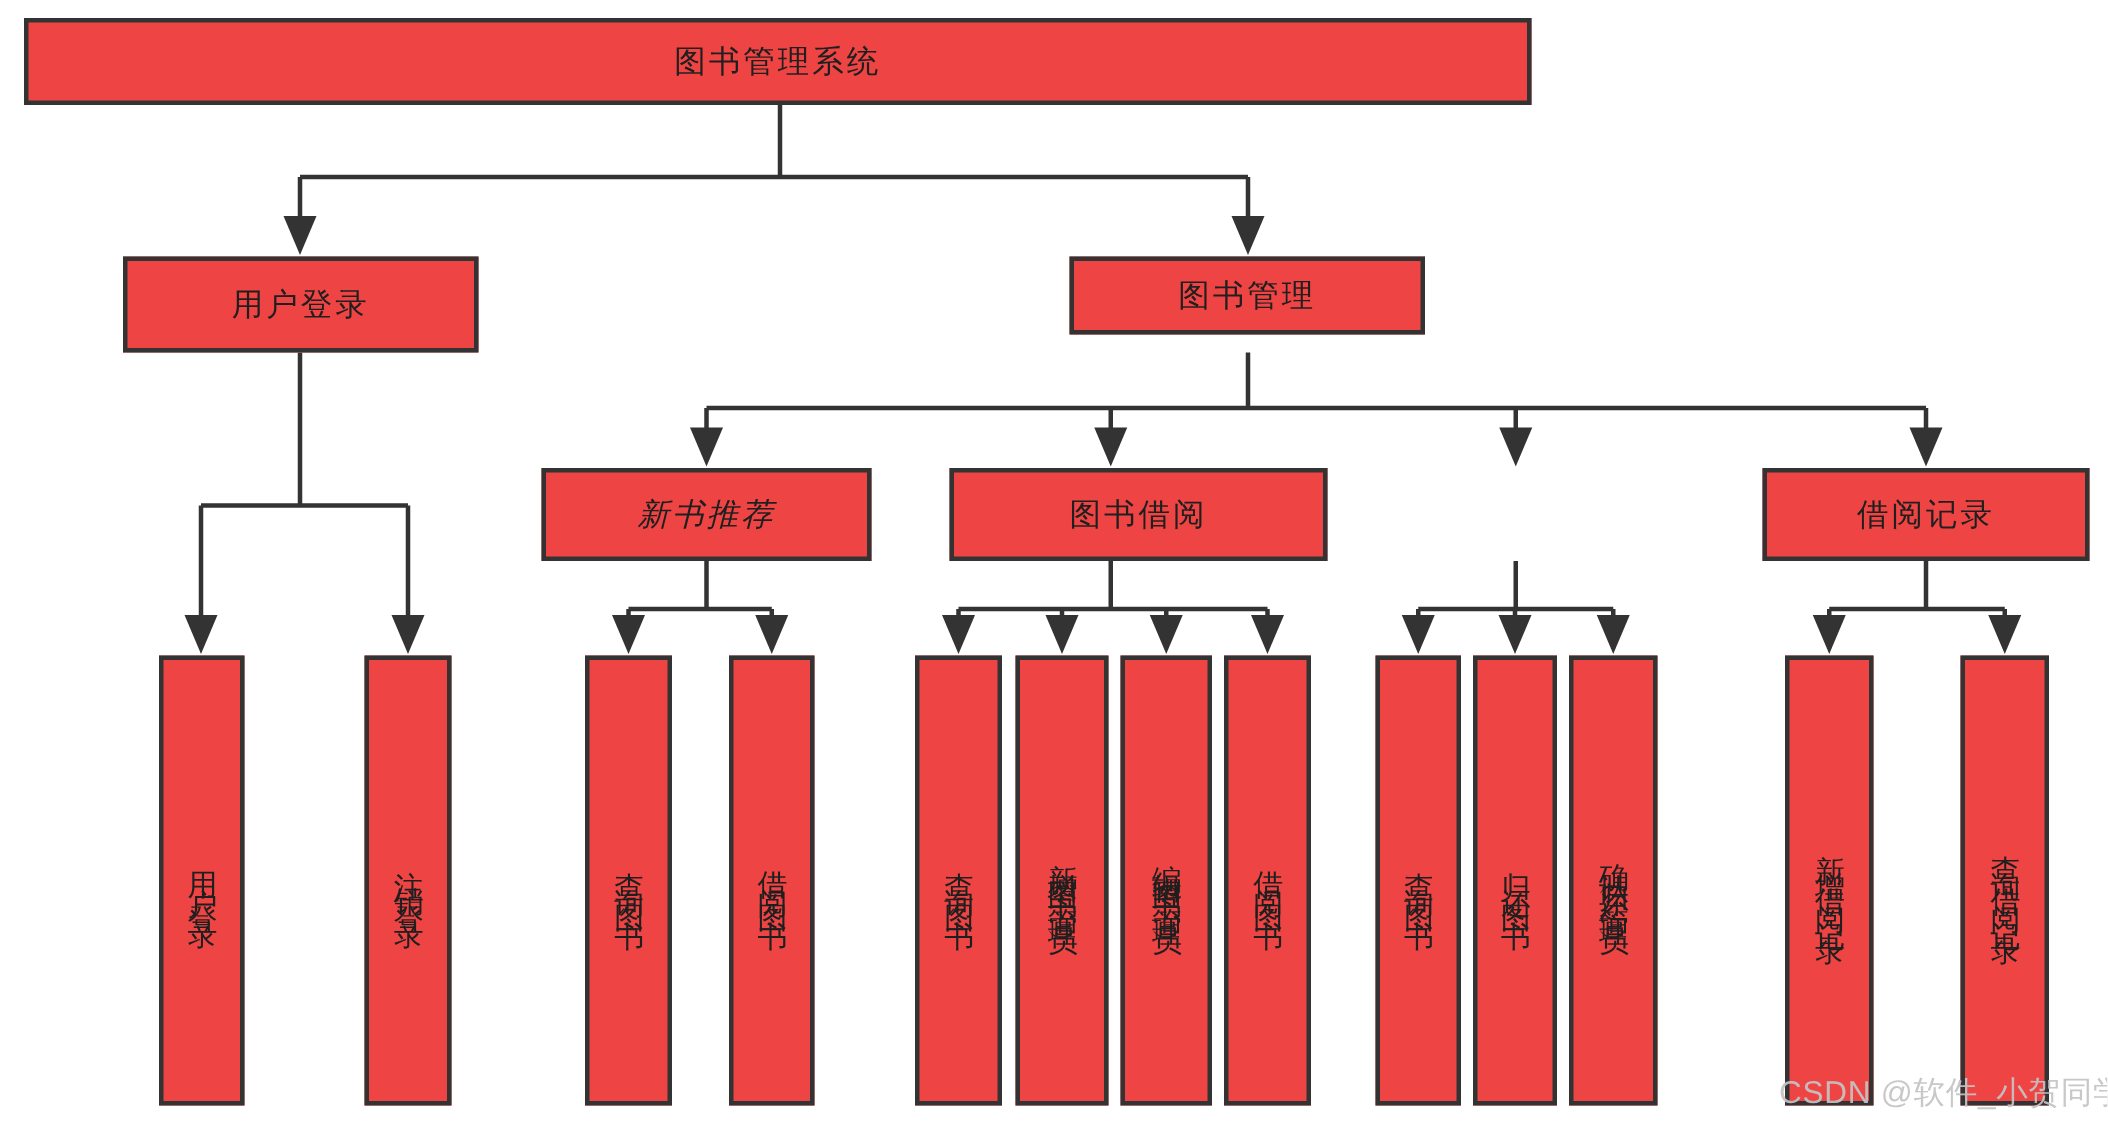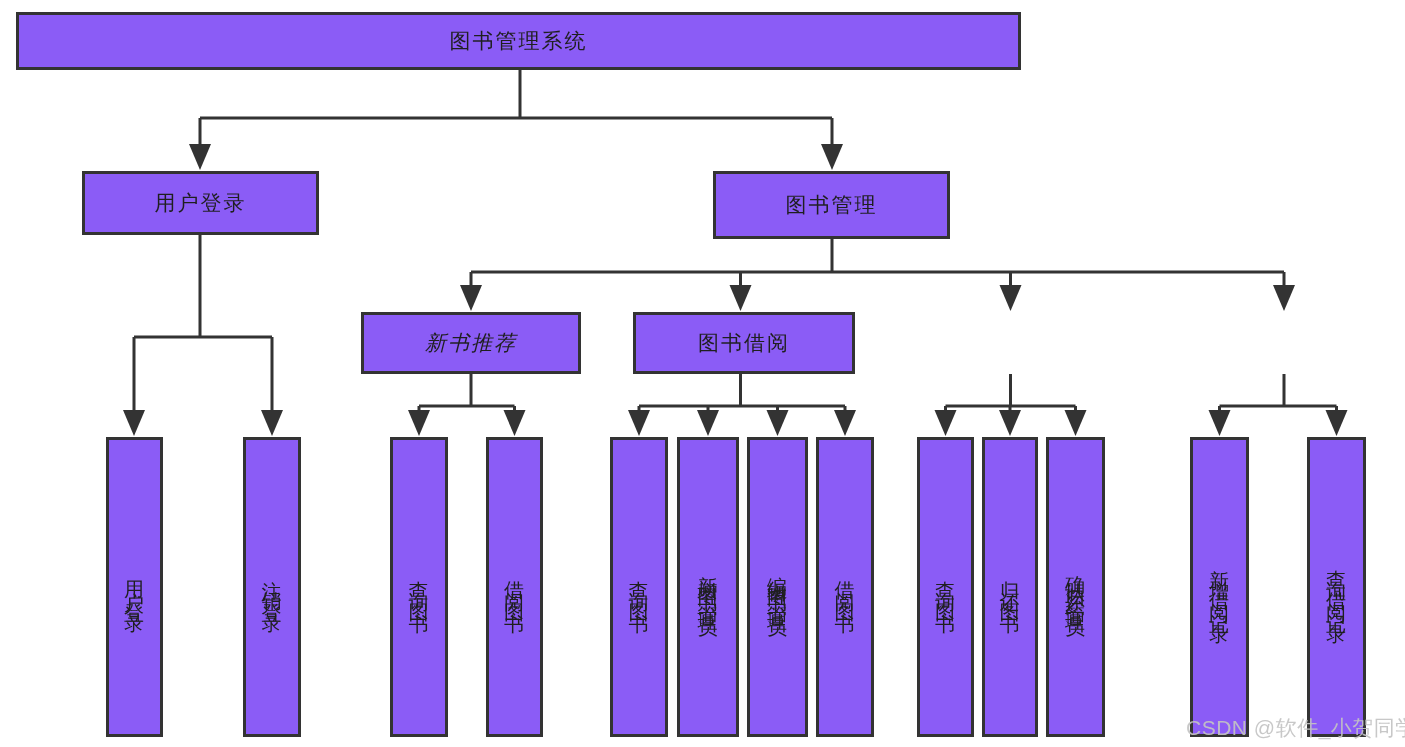--- a/index.html
+++ b/index.html
@@ -18,21 +18,21 @@
     height: 747px;
     background: var(--background, #fff);
     overflow: hidden;
   }
   .stage svg { position: absolute; left: 0; top: 0; }
   .connector { stroke: var(--line, #333); stroke-width: 3; fill: none; }
   .arrowhead { fill: var(--line, #333); stroke: none; }
   .box {
     position: absolute;
     border: 3px solid var(--box-border, #333);
-    background: #8b5cf6;
+    background: #ef4444;
     display: flex;
     align-items: center;
     justify-content: center;
     color: var(--text, #1f1f1f);
   }
   .h { font-size: 21px; letter-spacing: 2px; white-space: nowrap; }
   .v span {
     writing-mode: vertical-rl;
     text-orientation: mixed;
     font-size: 20px;
@@ -90,29 +90,32 @@
     <polygon class="arrowhead" points="1325.5,410 1347.5,410 1336.5,436"></polygon>
   </svg>
 
   <div class="box h" style="left:16px; top:12px; width:1005px; height:58px;">
     <span>图书管理系统</span>
   </div>
 
   <div class="box h" style="left:82px; top:171px; width:237px; height:64px;">
     <span>用户登录</span>
   </div>
-  <div class="box h" style="left:713px; top:171px; width:237px; height:68px;">
+  <div class="box h" style="left:713px; top:171px; width:237px; height:52px;">
     <span>图书管理</span>
   </div>
 
   <div class="box h" style="left:361px; top:312px; width:220px; height:62px;font-style:italic;">
     <span>新书推荐</span>
   </div>
-  <div class="box h" style="left:633px; top:312px; width:222px; height:62px;">
+  <div class="box h" style="left:633px; top:312px; width:252px; height:62px;">
     <span>图书借阅</span>
+  </div>
+  <div class="box h" style="left:1175px; top:312px; width:218px; height:62px;">
+    <span>借阅记录</span>
   </div>
 
   <div class="box v" style="left:106px; top:437px; width:57px; height:300px;">
     <span>用户登录</span>
   </div>
   <div class="box v" style="left:243px; top:437px; width:58px; height:300px;">
     <span>注销登录</span>
   </div>
 
   <div class="box v" style="left:390px; top:437px; width:58px; height:300px;">

